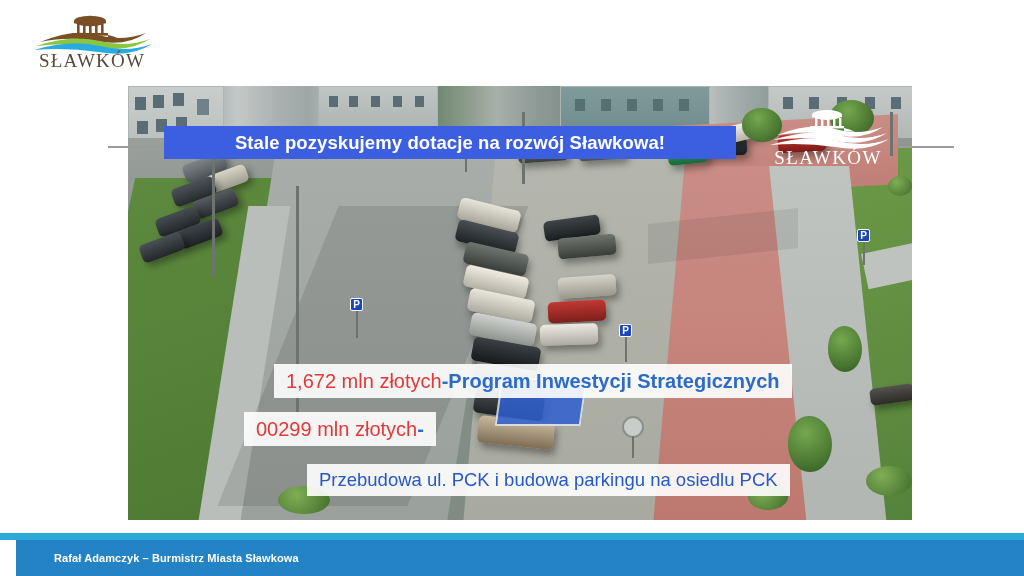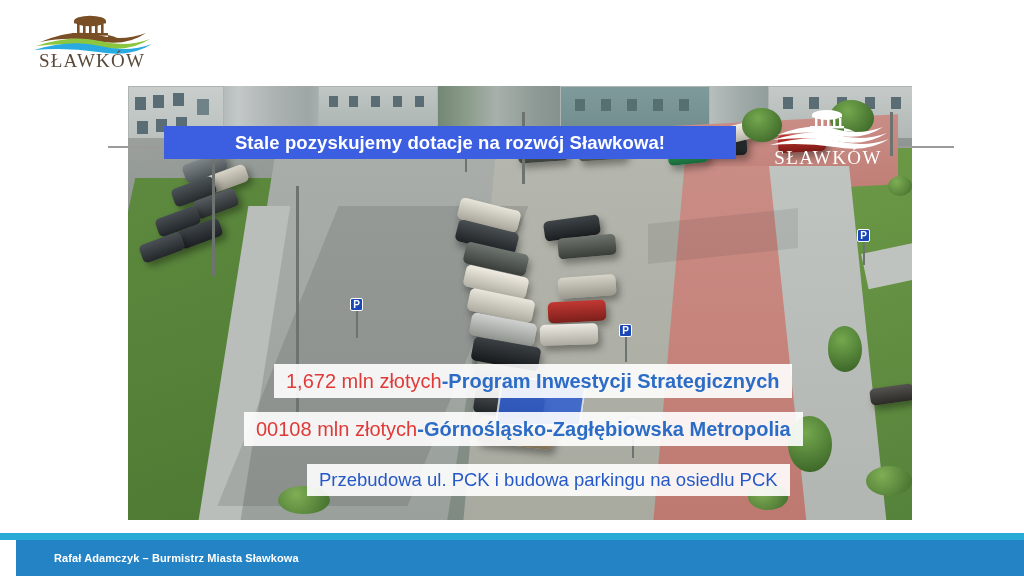--- a/index.html
+++ b/index.html
@@ -350,23 +350,22 @@
     </svg>
   </div>
 
   <div class="callout c1">
     <span class="amount">1,672 mln złotych</span>
     <span class="program"> - </span>
     <span class="program">Program Inwestycji Strategicznych</span>
   </div>
 
   <div class="callout c2">
-    <span class="amount">00108 mln złotych</span>
+    <span class="amount">00299 mln złotych</span>
     <span class="program"> - </span>
-    <span class="program">Górnośląsko-Zagłębiowska Metropolia</span>
   </div>
 
   <div class="callout c3">
     <span class="project">Przebudowa ul. PCK i budowa parkingu na osiedlu PCK</span>
   </div>
 
   <div class="footer-top"></div>
   <div class="footer">
     <span class="footer-text">Rafał Adamczyk – Burmistrz Miasta Sławkowa</span>
   </div>

